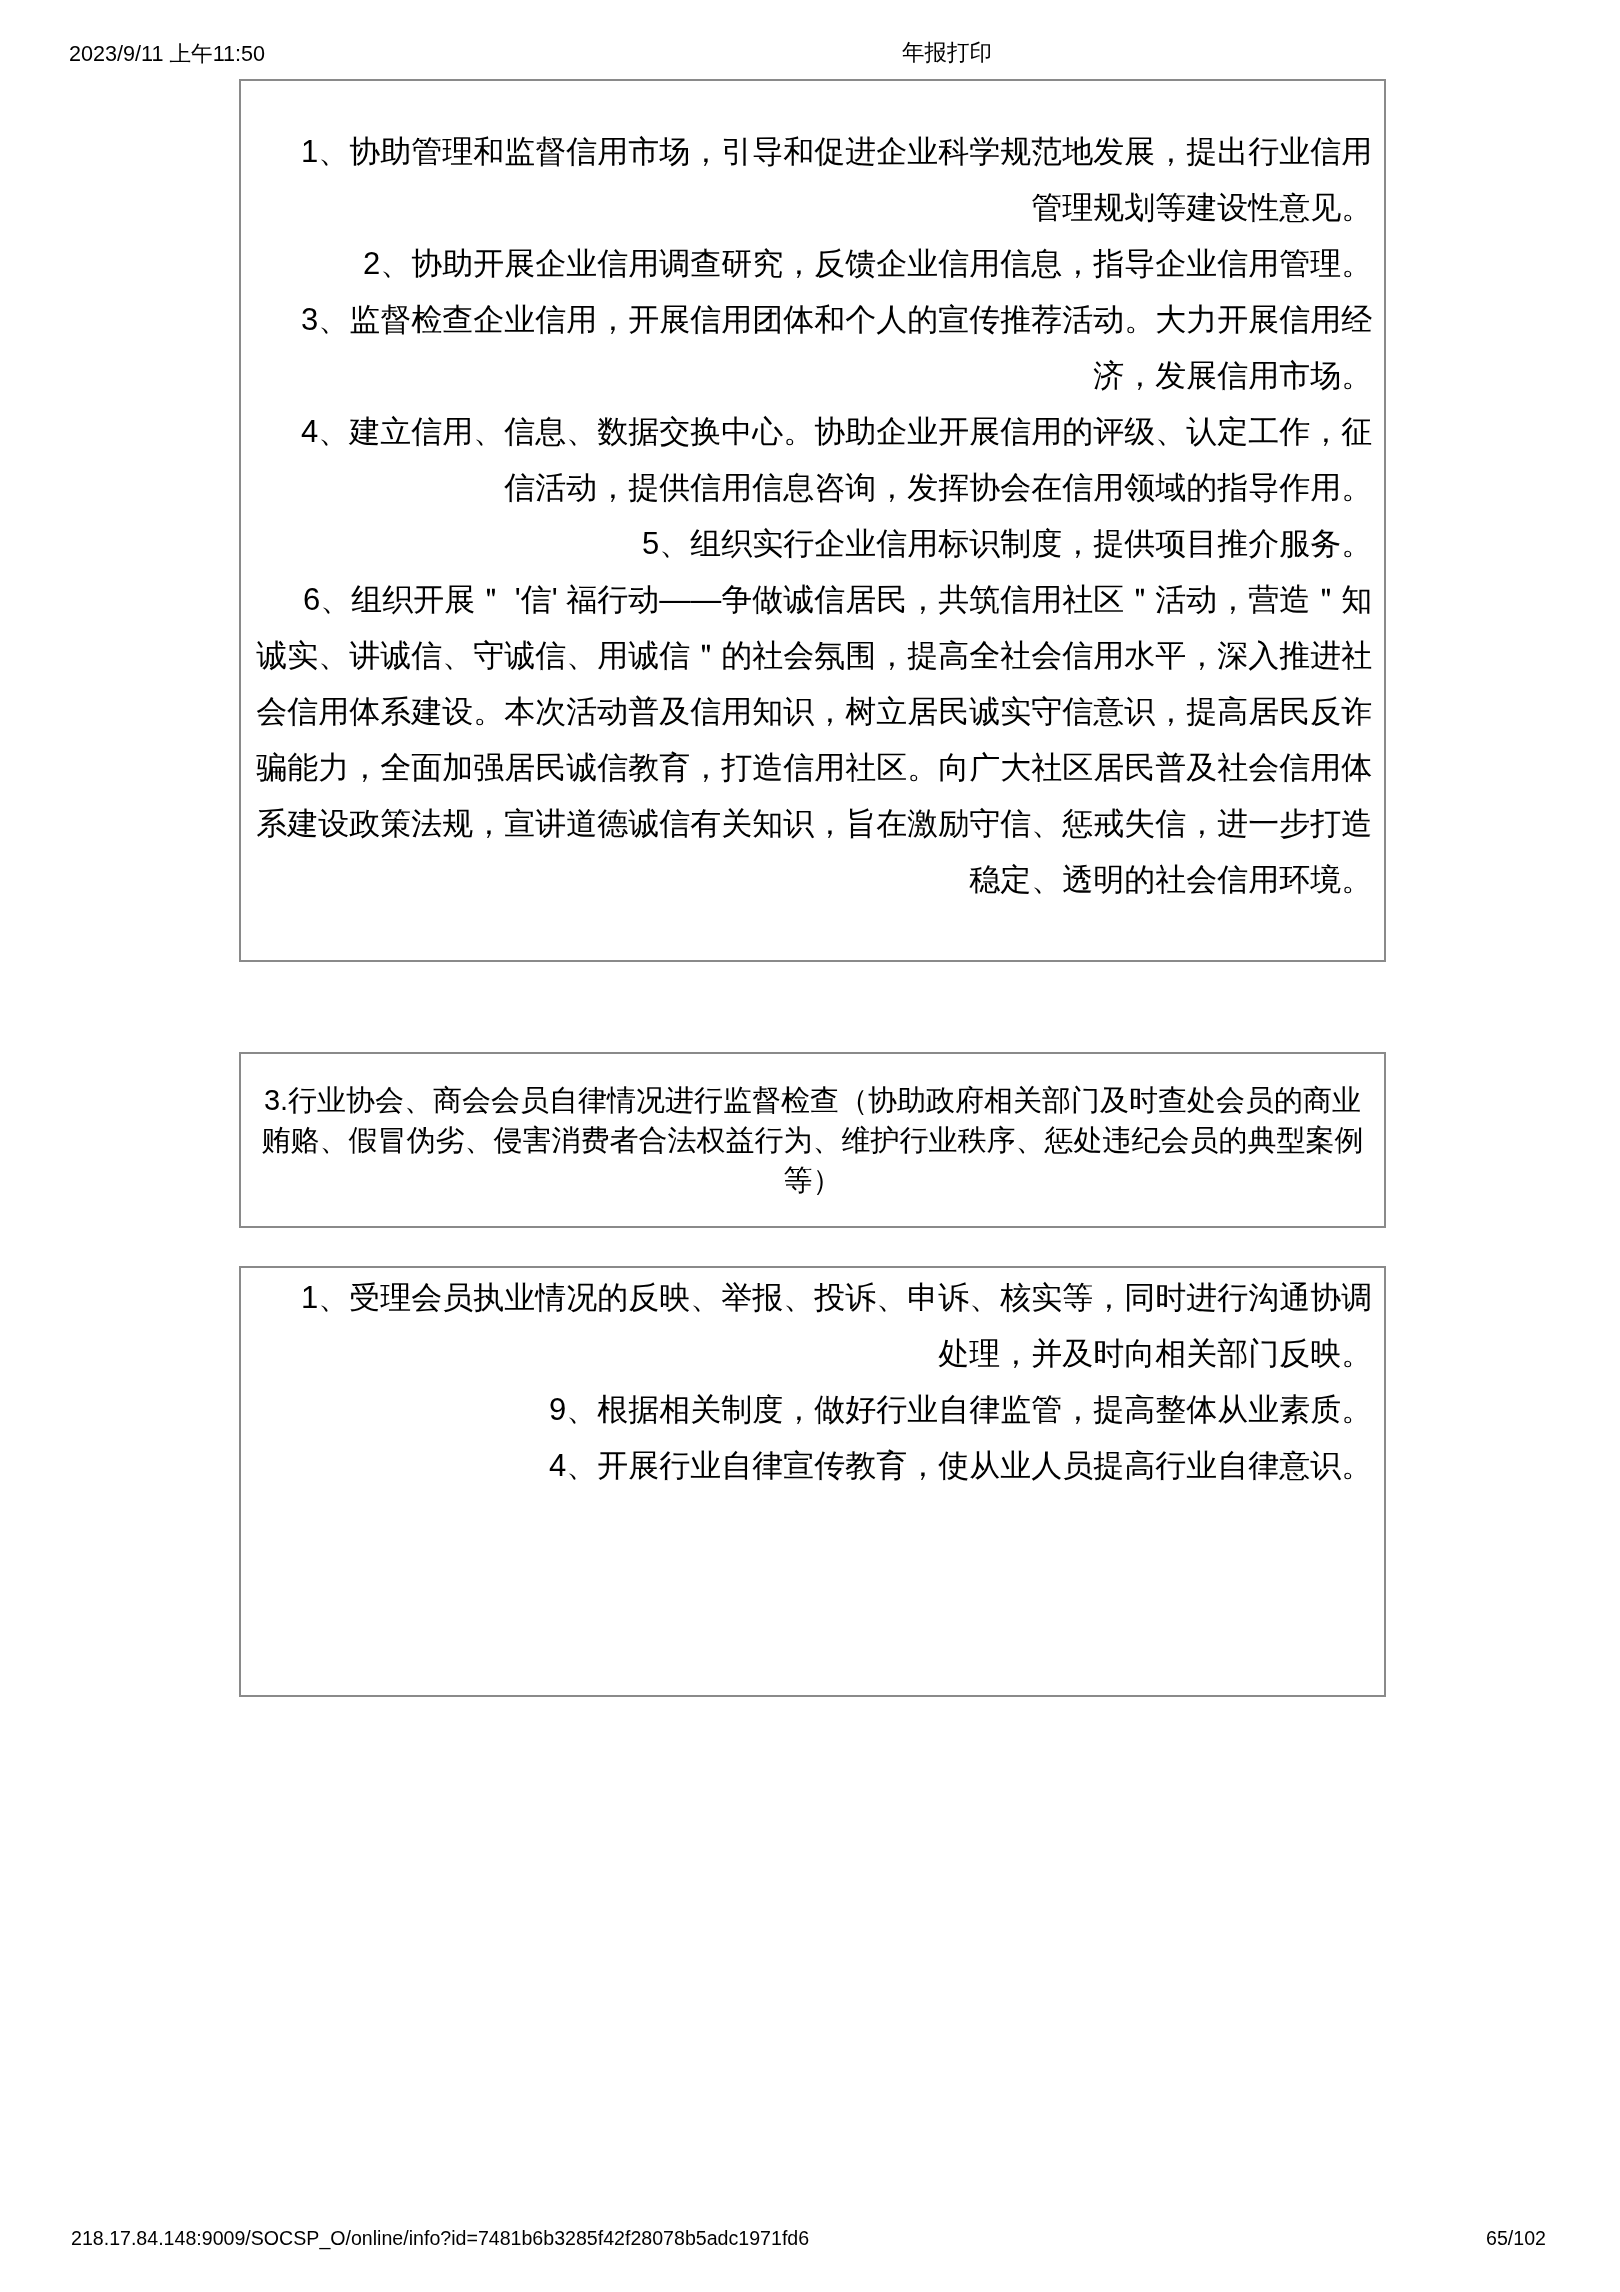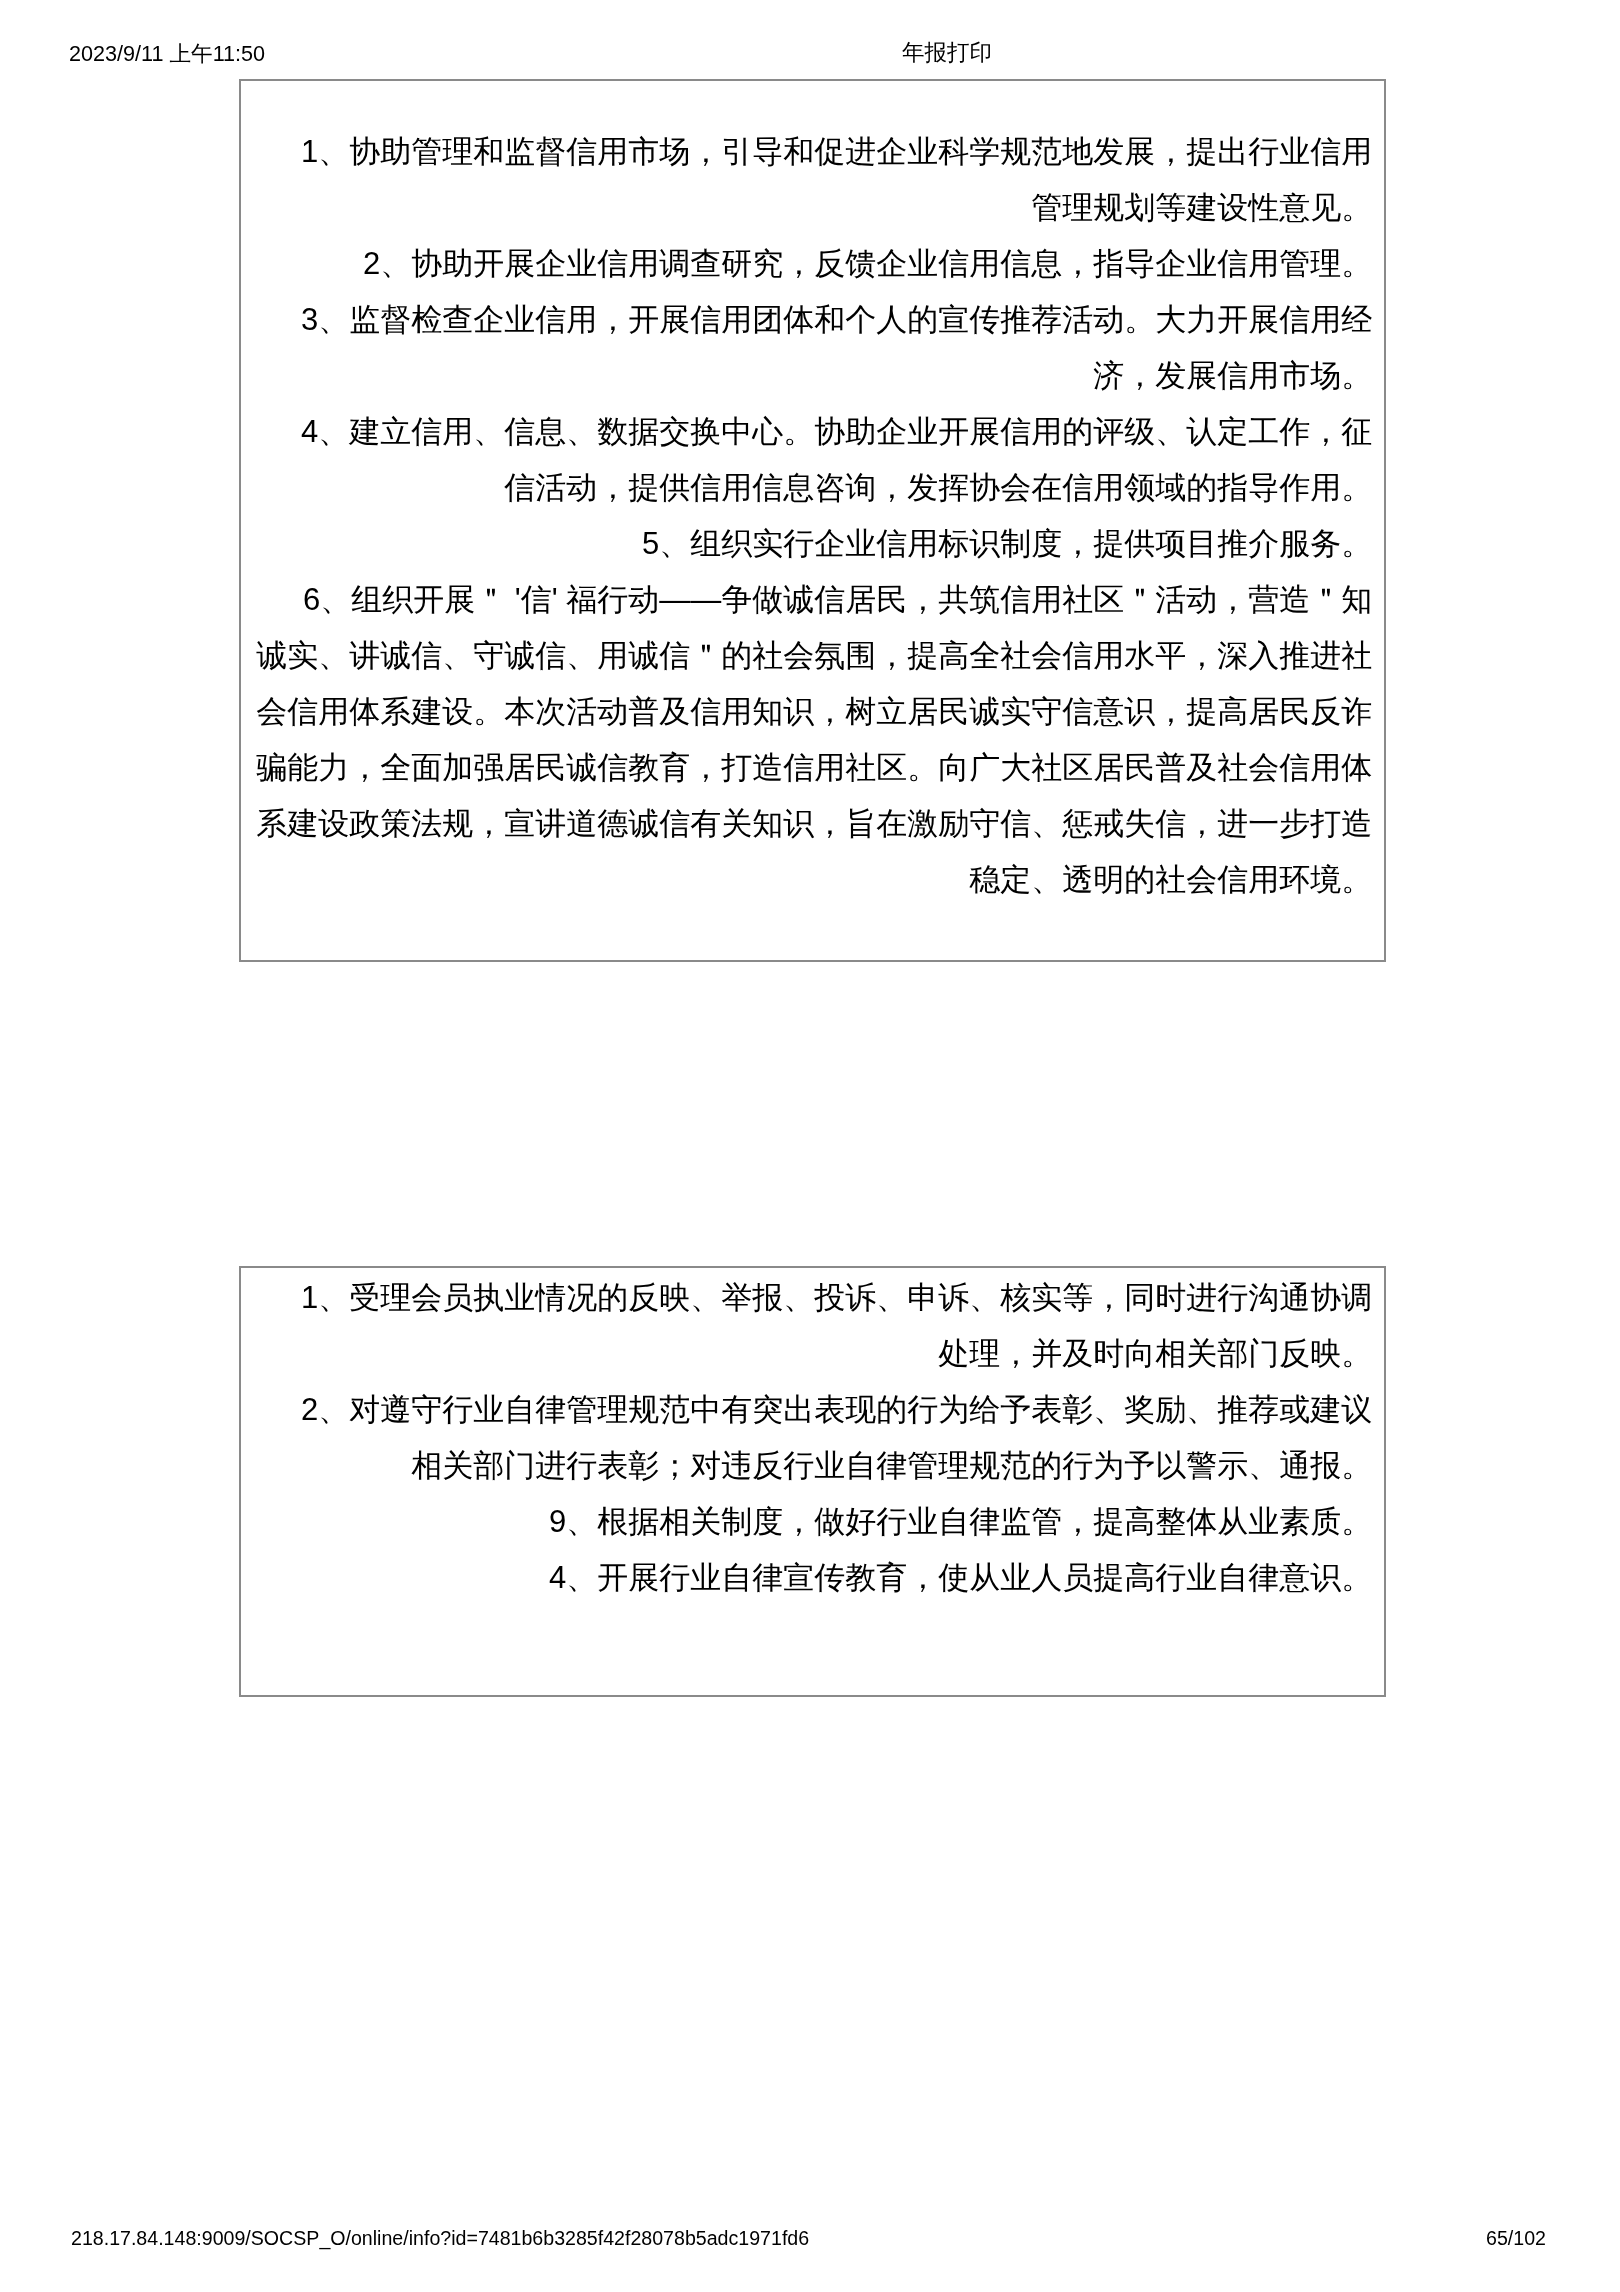--- a/index.html
+++ b/index.html
@@ -94,24 +94,26 @@
 
   <div class="box box-items-1">
       <p class="para">1、协助管理和监督信用市场，引导和促进企业科学规范地发展，提出行业信用管理规划等建设性意见。</p>
       <p class="para">2、协助开展企业信用调查研究，反馈企业信用信息，指导企业信用管理。</p>
       <p class="para">3、监督检查企业信用，开展信用团体和个人的宣传推荐活动。大力开展信用经济，发展信用市场。</p>
       <p class="para">4、建立信用、信息、数据交换中心。协助企业开展信用的评级、认定工作，征信活动，提供信用信息咨询，发挥协会在信用领域的指导作用。</p>
       <p class="para">5、组织实行企业信用标识制度，提供项目推介服务。</p>
       <p class="para">6、组织开展＂ '信' 福行动——争做诚信居民，共筑信用社区＂活动，营造＂知诚实、讲诚信、守诚信、用诚信＂的社会氛围，提高全社会信用水平，深入推进社会信用体系建设。本次活动普及信用知识，树立居民诚实守信意识，提高居民反诈骗能力，全面加强居民诚信教育，打造信用社区。向广大社区居民普及社会信用体系建设政策法规，宣讲道德诚信有关知识，旨在激励守信、惩戒失信，进一步打造稳定、透明的社会信用环境。</p>
     </div>
 
+  <div class="box box-heading">
+    <p class="heading-text">3.行业协会、商会会员自律情况进行监督检查（协助政府相关部门及时查处会员的商业贿赂、假冒伪劣、侵害消费者合法权益行为、维护行业秩序、惩处违纪会员的典型案例等）</p>
+  </div>
 
   <div class="box box-items-2">
       <p class="para">1、受理会员执业情况的反映、举报、投诉、申诉、核实等，同时进行沟通协调处理，并及时向相关部门反映。</p>
-      <p class="para">2、对遵守行业自律管理规范中有突出表现的行为给予表彰、奖励、推荐或建议相关部门进行表彰；对违反行业自律管理规范的行为予以警示、通报。</p>
       <p class="para">9、根据相关制度，做好行业自律监管，提高整体从业素质。</p>
       <p class="para">4、开展行业自律宣传教育，使从业人员提高行业自律意识。</p>
     </div>
 
   <div class="ftr-url">218.17.84.148:9009/SOCSP_O/online/info?id=7481b6b3285f42f28078b5adc1971fd6</div>
 
   <div class="ftr-page">65/102</div>
 
 </div>
 

